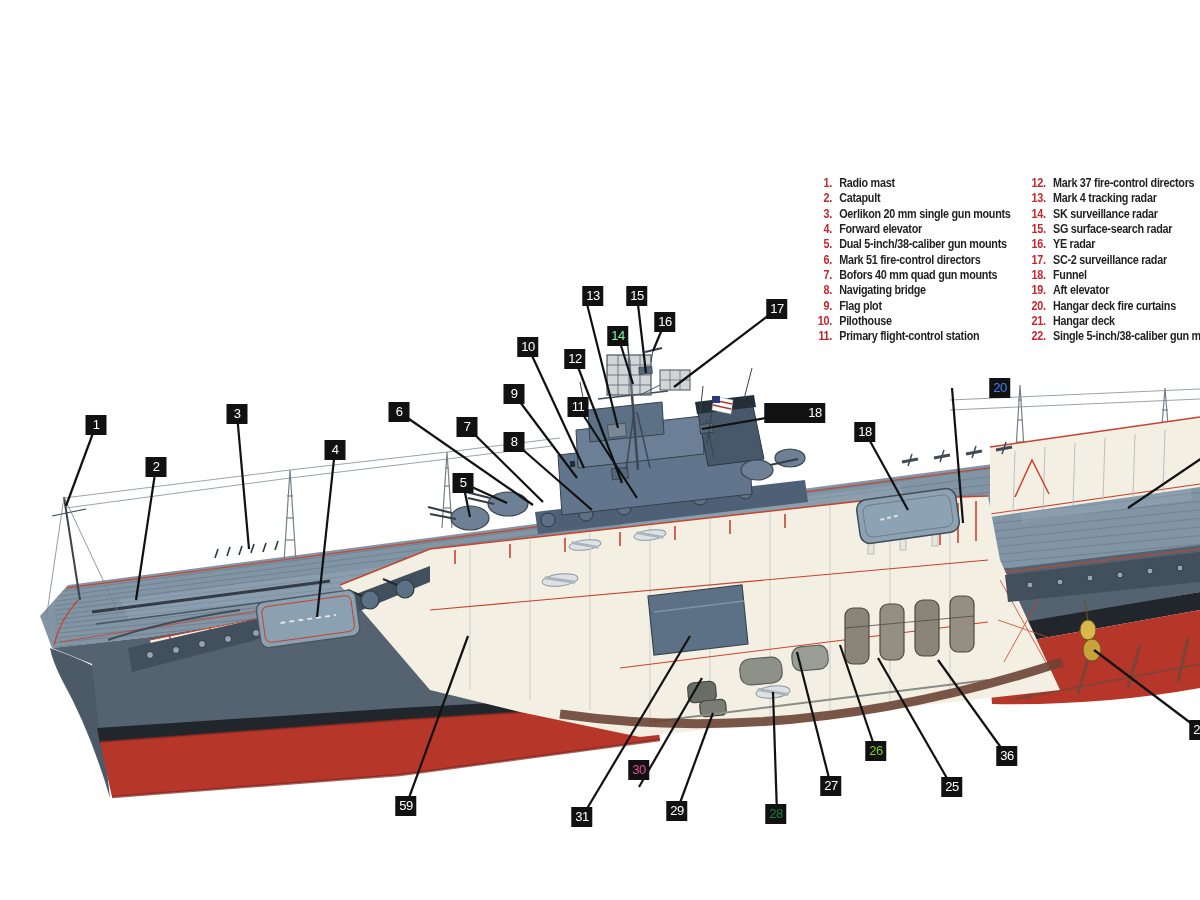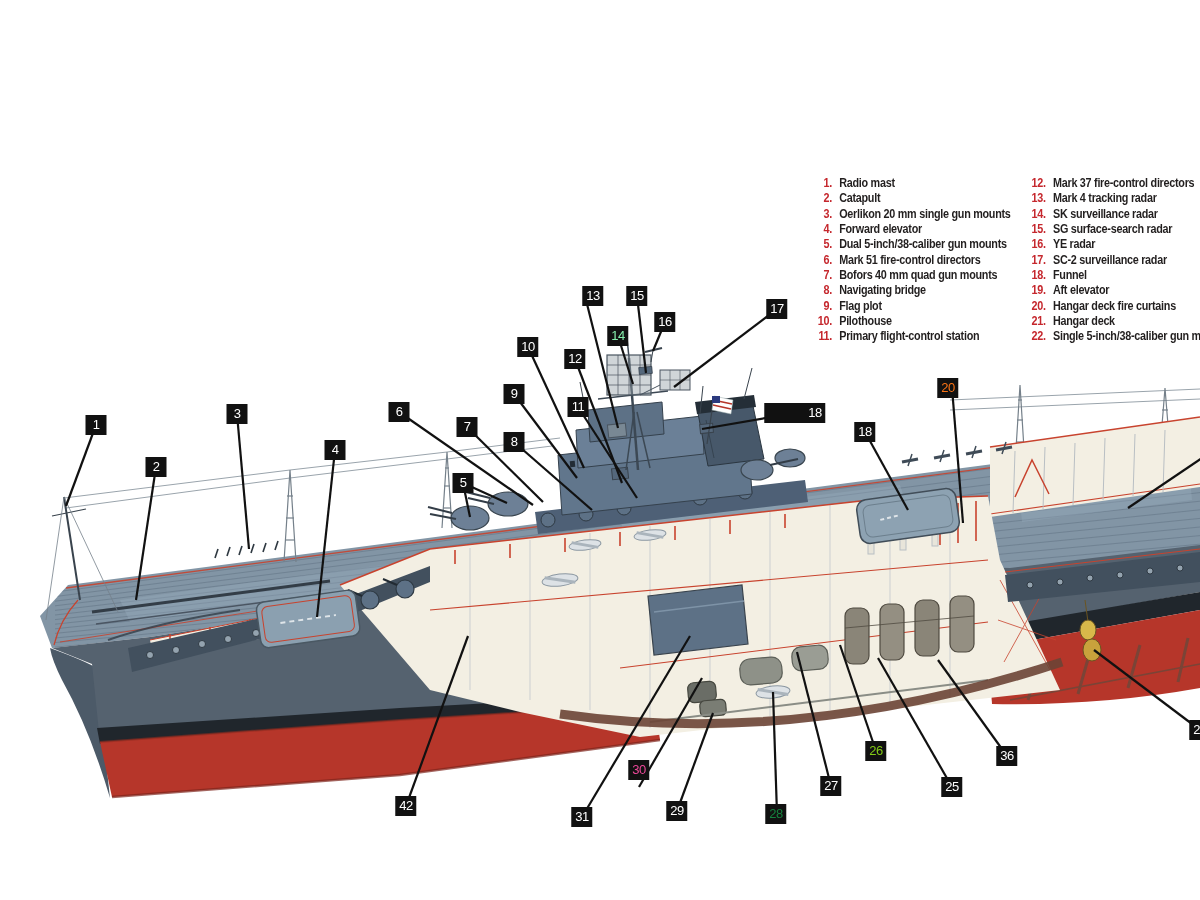--- a/index.html
+++ b/index.html
@@ -418,31 +418,31 @@
       <div class="callout-box" style="left: 528px; top: 347px; background: rgb(17, 17, 17); color: rgb(255, 255, 255);">10</div>
       <div class="callout-box" style="left: 578px; top: 407px; background: rgb(17, 17, 17); color: rgb(255, 255, 255);">11</div>
       <div class="callout-box" style="left: 575px; top: 359px; background: rgb(17, 17, 17); color: rgb(255, 255, 255);">12</div>
       <div class="callout-box" style="left: 585px; top: 296px; background: rgb(17, 17, 17); color: rgb(255, 255, 255); margin-left: 8px;">13</div>
       <div class="callout-box" style="left: 618px; top: 336px; background: rgb(17, 17, 17); color: #86efac;">14</div>
       <div class="callout-box" style="left: 637px; top: 296px; background: rgb(17, 17, 17); color: rgb(255, 255, 255);">15</div>
       <div class="callout-box" style="left: 665px; top: 322px; background: rgb(17, 17, 17); color: rgb(255, 255, 255);">16</div>
       <div class="callout-box" style="left: 777px; top: 309px; background: rgb(17, 17, 17); color: rgb(255, 255, 255);">17</div>
       <div class="callout-box" style="left: 795px; top: 413px; background: rgb(17, 17, 17); color: rgb(255, 255, 255); padding-left: 44px;">18</div>
       <div class="callout-box" style="left: 865px; top: 432px; background: rgb(17, 17, 17); color: rgb(255, 255, 255);">18</div>
-      <div class="callout-box" style="left: 948px; top: 388px; background: rgb(17, 17, 17); color: #f97316;">20</div>
+      <div class="callout-box" style="left: 1000px; top: 388px; background: rgb(17, 17, 17); color: #3b82f6;">20</div>
       <div class="callout-box" style="left: 1200px; top: 730px; background: rgb(17, 17, 17); color: rgb(255, 255, 255);">23</div>
       <div class="callout-box" style="left: 1007px; top: 756px; background: rgb(17, 17, 17); color: rgb(255, 255, 255);">36</div>
       <div class="callout-box" style="left: 952px; top: 787px; background: rgb(17, 17, 17); color: rgb(255, 255, 255);">25</div>
       <div class="callout-box" style="left: 876px; top: 751px; background: rgb(17, 17, 17); color: #84cc16;">26</div>
       <div class="callout-box" style="left: 831px; top: 786px; background: rgb(17, 17, 17); color: rgb(255, 255, 255);">27</div>
       <div class="callout-box" style="left: 776px; top: 814px; background: rgb(17, 17, 17); color: #15803d; text-align: right;">28</div>
       <div class="callout-box" style="left: 677px; top: 811px; background: rgb(17, 17, 17); color: rgb(255, 255, 255);">29</div>
       <div class="callout-box" style="left: 639px; top: 770px; background: rgb(17, 17, 17); color: #ec4899;">30</div>
       <div class="callout-box" style="left: 582px; top: 817px; background: rgb(17, 17, 17); color: rgb(255, 255, 255);">31</div>
-      <div class="callout-box" style="left: 406px; top: 806px; background: rgb(17, 17, 17); color: rgb(255, 255, 255);">42</div>
+      <div class="callout-box" style="left: 406px; top: 806px; background: rgb(17, 17, 17); color: rgb(255, 255, 255);">59</div>
     </div>
 
   <div class="legend-col col1" style="left:814px;top:176px;">
       <div class="lrow">
         <span class="lnum" style="color: rgb(197, 39, 45);">1.</span>
         <span class="llab" style="color: rgb(34, 31, 31);">Radio mast</span>
       </div>
       <div class="lrow">
         <span class="lnum" style="color: rgb(197, 39, 45);">2.</span>
         <span class="llab" style="color: rgb(34, 31, 31);">Catapult</span>

